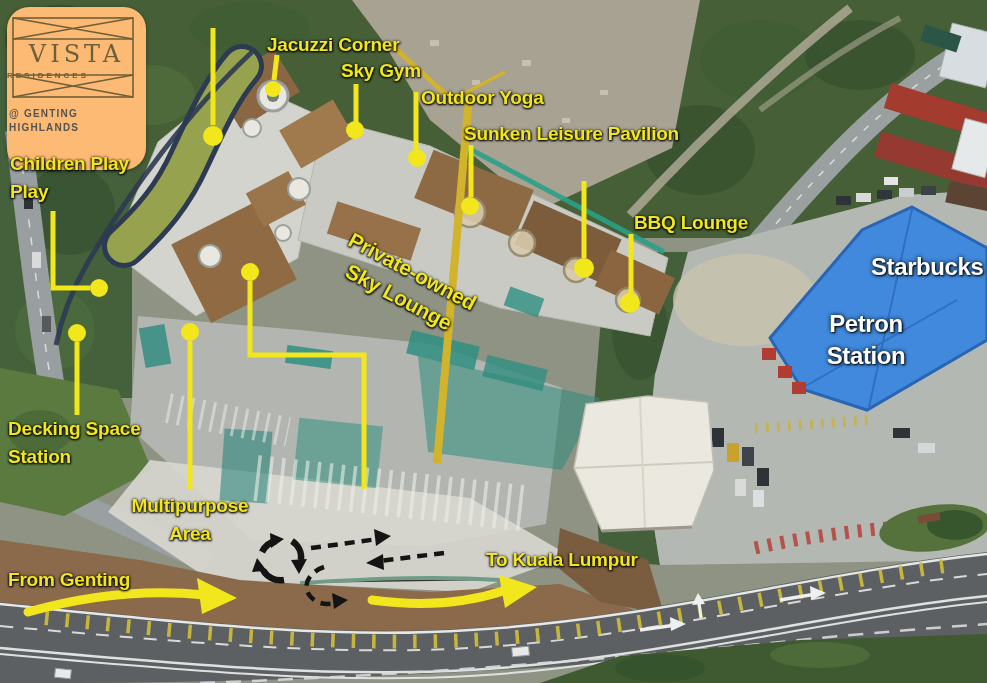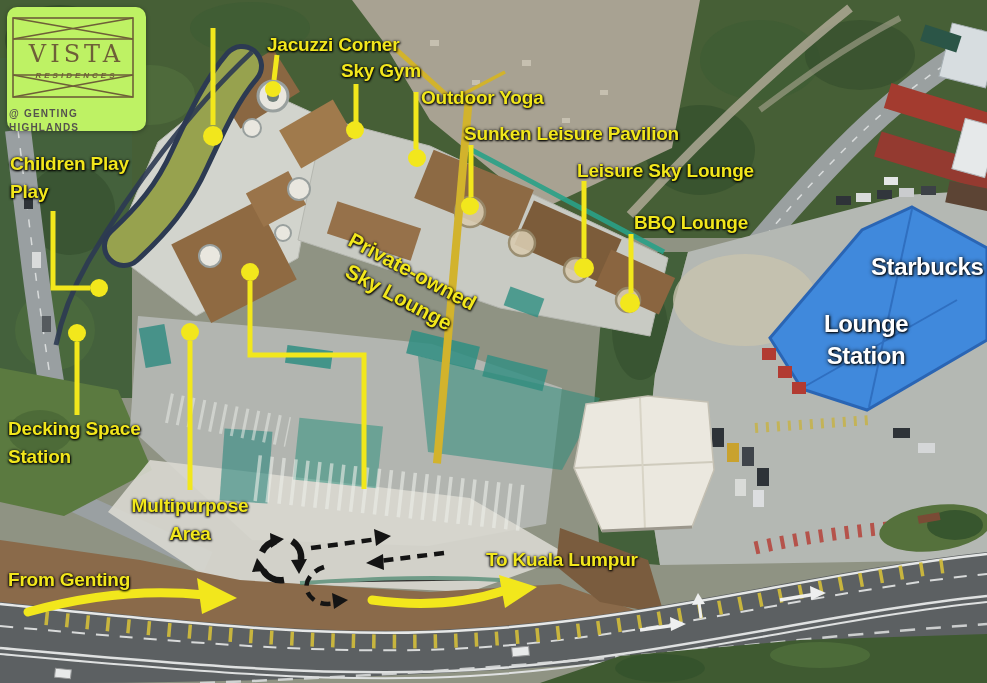--- a/index.html
+++ b/index.html
@@ -7,28 +7,28 @@
          font-family:"Liberation Sans",sans-serif;background:#8f9383;}
   .stage svg.bg, .stage svg.overlay{position:absolute;left:0;top:0;}
   .lbl{position:absolute;font-weight:700;font-size:19px;line-height:1.45;
        color:#f2e71c;white-space:nowrap;letter-spacing:-.2px;
        text-shadow:0 0 3px rgba(0,0,0,.9),1px 1px 2px rgba(0,0,0,.9),-1px 1px 2px rgba(0,0,0,.6);}
   .lbl.center{text-align:center;}
   .lbl.white{color:#ffffff;font-size:24px;letter-spacing:-.4px;line-height:1.35;
        text-shadow:0 0 4px rgba(0,0,0,.95),1px 1px 2px rgba(0,0,0,.95);}
   .lbl.rot{transform:rotate(28deg);font-size:21px;line-height:1.4;}
   
-  .logo-card{position:absolute;left:7px;top:7px;width:139px;height:124px;
-       background:#bef264;border-radius:10px;box-shadow:0 1px 4px rgba(0,0,0,.35);}
+  .logo-card{position:absolute;left:7px;top:7px;width:139px;height:163px;
+       background:#fdba74;border-radius:22px;box-shadow:0 1px 4px rgba(0,0,0,.35);}
   .logo-card .frame{position:absolute;left:0;top:0;}
   .logo-title{position:absolute;left:0;top:33px;width:100%;text-align:center;
        font-family:"DejaVu Serif",serif;font-size:24px;letter-spacing:4px;
        color:#6e5f38;font-weight:400;}
-  .logo-sub{position:absolute;left:0;top:64px;width:100%;text-align:center;
-       font-size:8px;letter-spacing:3px;color:#6e5f38;font-weight:700;font-style:italic;}
+  .logo-sub{position:absolute;left:0;top:64px;width:100%;
+       font-size:8px;letter-spacing:3px;color:#6e5f38;font-weight:700;}
   .logo-loc{position:absolute;left:2px;top:100px;font-size:10px;font-weight:700;
        letter-spacing:1.2px;color:#55534e;line-height:1.35;}
 </style>
 </head>
 <body>
 
 <div class="stage">
 
   <svg class="bg" width="987" height="683" viewBox="0 0 987 683">
 
@@ -291,21 +291,20 @@
     <div class="logo-loc">
       <span>@ GENTING</span><br>
       <span>HIGHLANDS</span>
     </div>
   </div>
 
   <div class="lbl" style="left:267px;top:31px">Jacuzzi Corner</div>
   <div class="lbl" style="left:341px;top:57px">Sky Gym</div>
   <div class="lbl" style="left:421px;top:84px">Outdoor Yoga</div>
   <div class="lbl" style="left:464px;top:120px">Sunken Leisure Pavilion</div>
-  <div class="lbl" style="left:577px;top:157px">Leisure Sky Lounge</div>
   <div class="lbl" style="left:634px;top:209px">BBQ Lounge</div>
 
   <div class="lbl" style="left:10px;top:150px">
     <span>Children Play</span><br>
     <span>Play</span>
   </div>
 
   <div class="lbl rot center" style="left:318px;top:255px;width:175px">
     <span>Private-owned</span><br>
     <span>Sky Lounge</span>
@@ -320,17 +319,17 @@
     <span>Multipurpose</span><br>
     <span>Area</span>
   </div>
 
 
   <div class="lbl" style="left:8px;top:566px">From Genting</div>
   <div class="lbl" style="left:486px;top:546px">To Kuala Lumpur</div>
 
   <div class="lbl white" style="left:871px;top:251px">Starbucks</div>
   <div class="lbl white center" style="left:816px;top:308px;width:100px">
-    <span>Lounge</span><br>
+    <span>Petron</span><br>
     <span>Station</span>
   </div>
 
 </div>
 
 </body></html>

